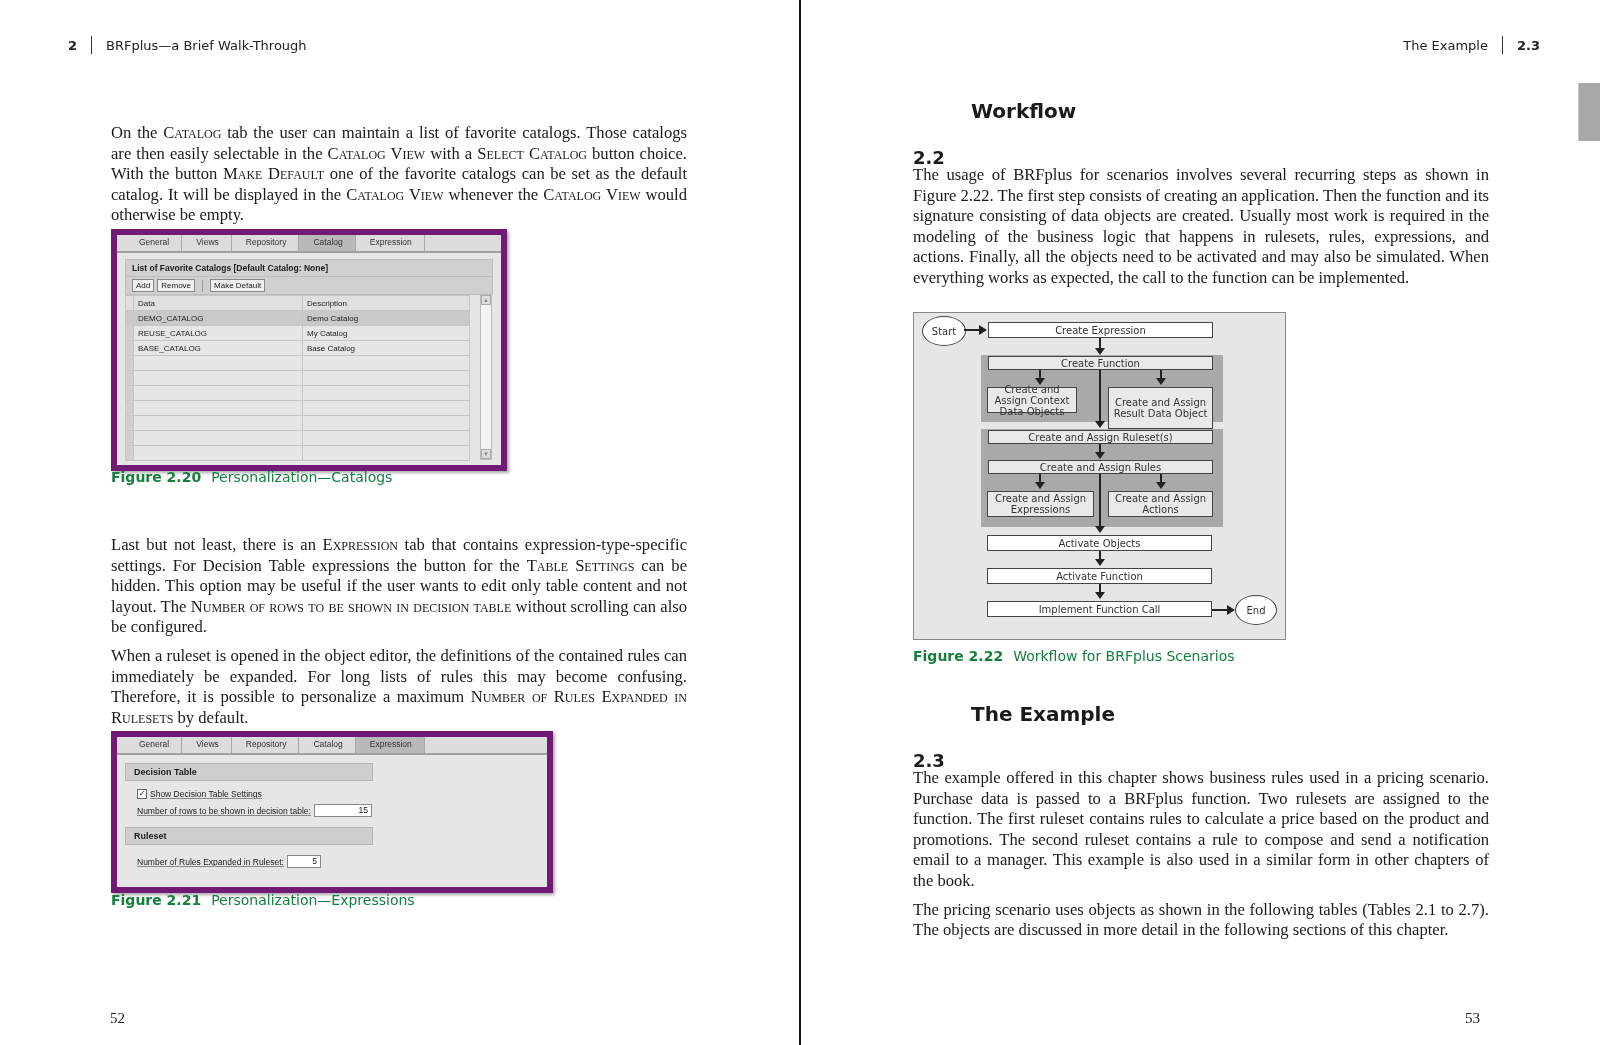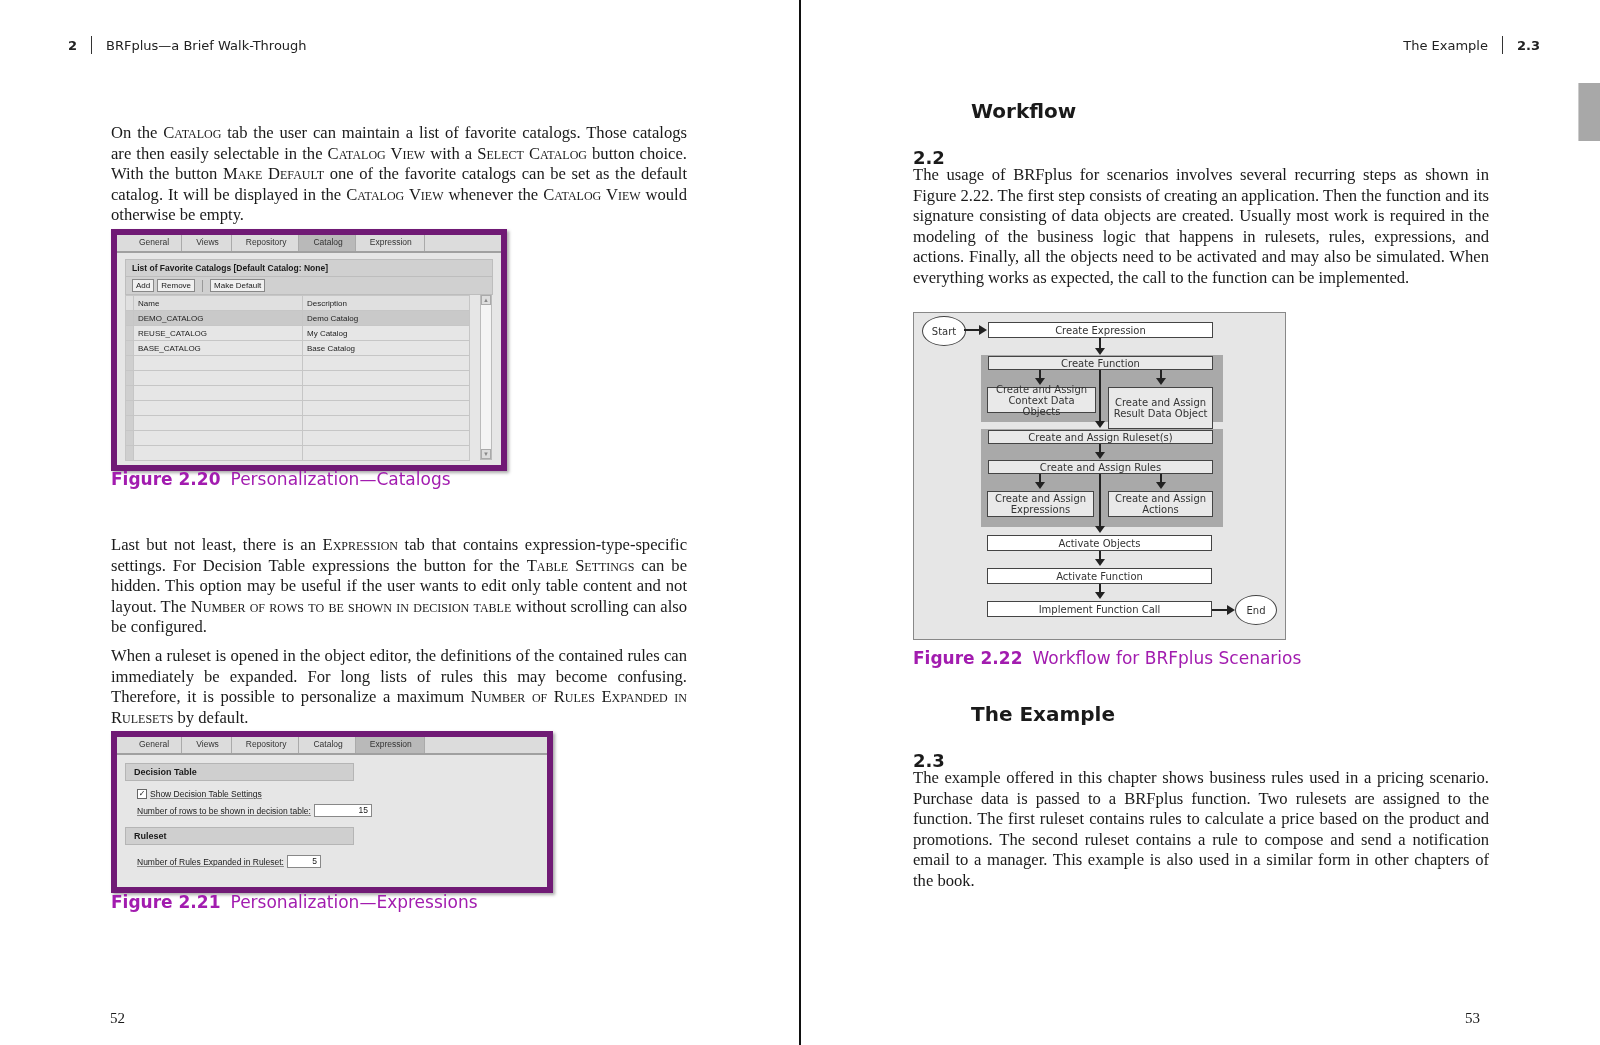--- a/index.html
+++ b/index.html
@@ -14,21 +14,21 @@
   .spine { position:absolute; left:799px; top:0; width:2px; height:1045px; background:#111; }
 
   
   .runhead { position:absolute; top:36px; font-size:13px; color:#222; display:flex; align-items:center; }
   .runhead .num { font-weight:bold; }
   .runhead .bar { width:1px; height:18px; background:#333; margin:0 14px; }
 
   .body-text { font-size:16.6px; line-height:20.6px; text-align:justify; }
   .body-text p { margin:0 0 8px 0; }
 
-  .caption { font-size:17px; color:#a21caf; }
+  .caption { font-size:14px; color:#15803d; }
   .caption .lab { font-weight:bold; margin-right:10px; }
 
   .heading { font-size:20px; font-weight:bold; display:flex; }
   .heading .hn { width:58px; font-size:18px;margin-top:48px; }
 
   .pagenum { position:absolute; top:985px; font-size:15px; }
 
   .thumb-tab { position:absolute; left:1578px; top:83px; width:22px; height:58px; background:#a8a8a8; border-left:1px solid #ccc; }
 
   
@@ -41,21 +41,21 @@
   .sbtn { font-size:8px; background:#f0f0f0; border:1px solid #888; padding:1px 3px; }
   .sep { width:1px; height:12px; background:#999; margin:0 4px; }
   table.cat { border-collapse:collapse; margin:0 0 0 8px; }
   table.cat td { border:1px solid #c6c6c6; font-size:8px; height:14px; padding:0 4px; color:#222; }
   table.cat td.sel { width:7px; background:#cfcfcf; padding:0; }
   table.cat tr.hdr td { background:#e0e0e0; }
   table.cat tr.hl td { background:#c9c9c9; }
   .scrollbar { position:absolute; right:9px; width:10px; background:#f4f4f4; border:1px solid #bbb; }
   .scrollbtn { position:absolute; left:0; width:10px; height:10px; background:#ddd; border:1px solid #aaa; box-sizing:border-box; font-size:6px; text-align:center; line-height:8px; color:#888; }
 
-  .sect-bar { margin:8px 0 0 8px; width:229px; background:#cfcfcf; border:1px solid #b5b5b5; font-size:9px; font-weight:bold; padding:3px 8px; box-sizing:border-box; }
+  .sect-bar { margin:8px 0 0 8px; width:248px; background:#cfcfcf; border:1px solid #b5b5b5; font-size:9px; font-weight:bold; padding:3px 8px; box-sizing:border-box; }
   .field-row { font-size:8.5px; display:flex; align-items:center; gap:3px; margin-left:20px; }
   .field-row .lbl { text-decoration:underline; text-decoration-color:#888; }
   .inpt { background:#fff; border:1px solid #888; font-size:8.5px; text-align:right; padding:0 3px; height:11px; line-height:11px; }
   .chk { width:8px; height:8px; border:1px solid #666; background:#fff; font-size:8px; line-height:8px; text-align:center; }
 
   
   .diagram { position:absolute; left:913px; top:312px; width:371px; height:326px; background:#e6e6e6; border:1px solid #888; }
   .grp { position:absolute; background:#a9a9a9; }
   .box { position:absolute; background:#ffffff; border:1px solid #444; font-size:10px; text-align:center; color:#333; line-height:11px; display:flex; align-items:center; justify-content:center; box-sizing:border-box; }
   .box.inner { background:#e9e9e9; }
@@ -92,21 +92,21 @@
   <div class="btnrow">
     <span class="sbtn">Add</span>
     <span class="sbtn">Remove</span>
     <span class="sep"></span>
     <span class="sbtn">Make Default</span>
   </div>
   <table class="cat">
     <tbody>
         <tr class="hdr">
       <td class="sel"></td>
-      <td style="width:160px">Name</td>
+      <td style="width:160px">Data</td>
       <td style="width:158px">Description</td>
     </tr>
     </tbody>
       <tbody id="catrows">
         <tr class="hl">
           <td class="sel"></td>
           <td>DEMO_CATALOG</td>
           <td>Demo Catalog</td>
         </tr>
         <tr>
@@ -226,21 +226,21 @@
 
   <div class="box" style="left:74px; top:9px; width:225px; height:16px;">Create Expression</div>
   <div class="vline" style="left:185px; top:25px; height:11px;"></div>
   <div class="arrow-down" style="left:181px; top:35px;"></div>
 
   <div class="box inner" style="left:74px; top:43px; width:225px; height:14px;">Create Function</div>
   <div class="vline" style="left:125px; top:57px; height:9px;"></div>
   <div class="arrow-down" style="left:121px; top:65px;"></div>
   <div class="vline" style="left:246px; top:57px; height:9px;"></div>
   <div class="arrow-down" style="left:242px; top:65px;"></div>
-  <div class="box inner" style="left:73px; top:74px; width:109px; height:26px;">Create and Assign Context Data Objects</div>
+  <div class="box inner" style="left:73px; top:74px; width:90px; height:26px;">Create and Assign Context Data Objects</div>
   <div class="box inner" style="left:194px; top:74px; width:105px; height:42px;">Create and Assign Result Data Object</div>
   <div class="vline" style="left:185px; top:57px; height:52px;"></div>
   <div class="arrow-down" style="left:181px; top:108px;"></div>
 
   <div class="box inner" style="left:74px; top:117px; width:225px; height:14px;">Create and Assign Ruleset(s)</div>
   <div class="vline" style="left:185px; top:131px; height:9px;"></div>
   <div class="arrow-down" style="left:181px; top:139px;"></div>
   <div class="box inner" style="left:74px; top:147px; width:225px; height:14px;">Create and Assign Rules</div>
   <div class="vline" style="left:125px; top:161px; height:9px;"></div>
   <div class="arrow-down" style="left:121px; top:169px;"></div>
@@ -266,15 +266,16 @@
   <span class="lab">Figure 2.22</span><span>Workflow for BRFplus Scenarios</span>
 </div>
 
 <div class="abs heading sans" style="left:913px; top:702px;">
   <span class="hn">2.3</span>
   <span>The Example</span>
 </div>
 
 <div class="abs body-text serif" style="left:913px; top:743px; width:576px;">
   <p>The example offered in this chapter shows business rules used in a pricing scenario. Purchase data is passed to a BRFplus function. Two rulesets are assigned to the function. The first ruleset contains rules to calculate a price based on the product and promotions. The second ruleset contains a rule to compose and send a notification email to a manager. This example is also used in a similar form in other chapters of the book.</p>
+  <p>The pricing scenario uses objects as shown in the following tables (Tables 2.1 to 2.7). The objects are discussed in more detail in the following sections of this chapter.</p>
 </div>
 
 <div class="pagenum serif" style="right:120px;">53</div>
 
 </body></html>

